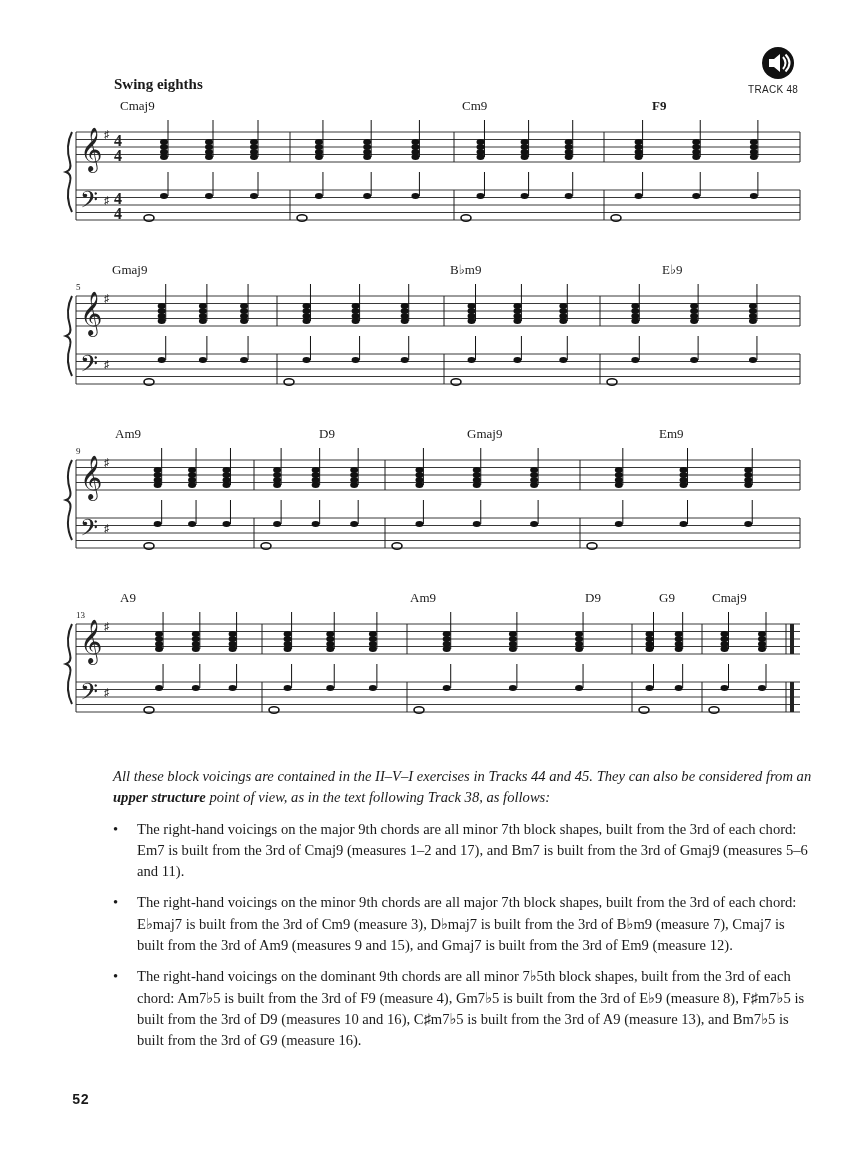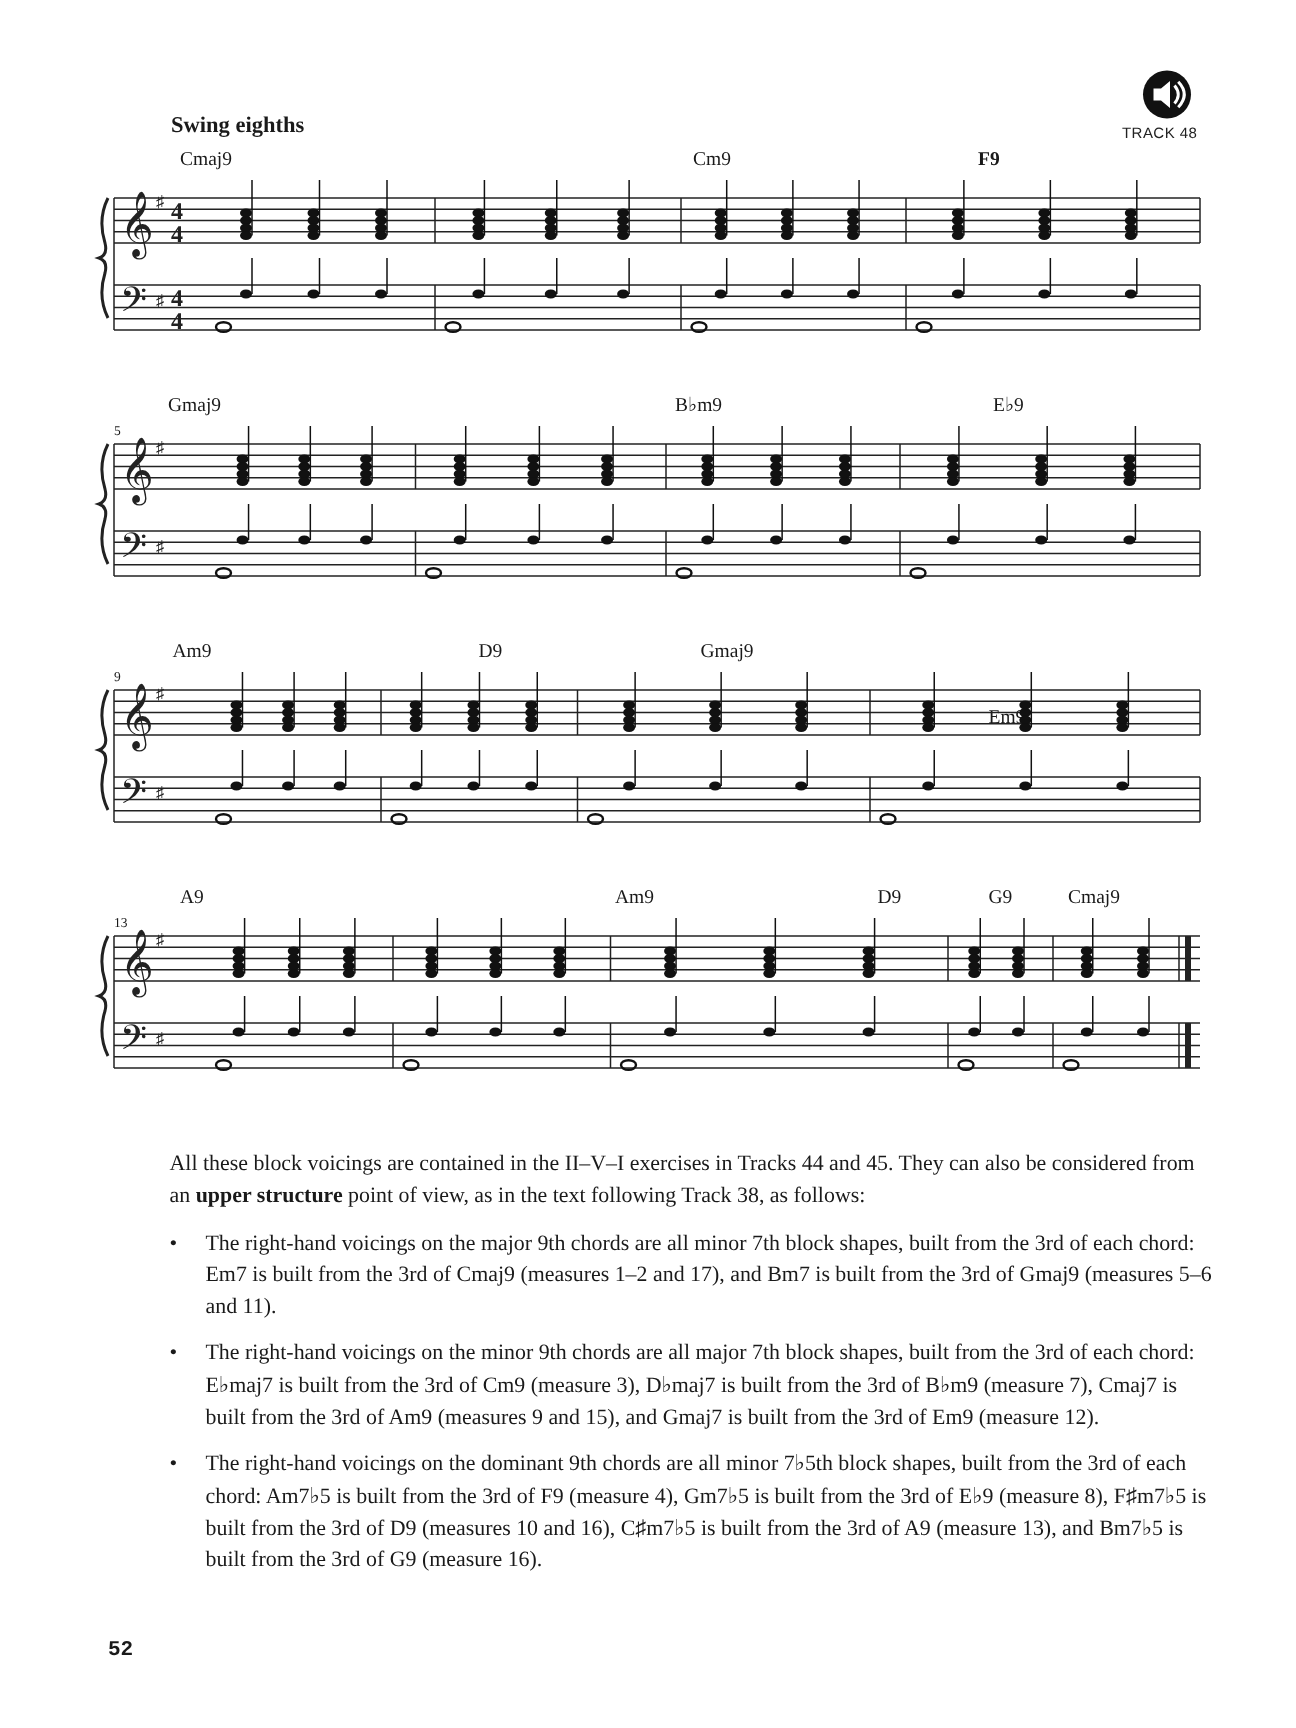--- a/index.html
+++ b/index.html
@@ -7,21 +7,21 @@
          font-family: "Liberation Serif", "DejaVu Serif", serif; color: #1a1a1a; }
   .track { position: absolute; left: 748px; top: 46px; width: 60px; text-align: left; }
   .track-icon { width: 34px; height: 34px; margin: 0 auto; }
   .track-label { font-family: "Liberation Sans", sans-serif; font-size: 10px; letter-spacing: 0.3px; margin-top: 4px; color: #222; }
   .tempo { position: absolute; left: 114px; top: 76px; font-weight: bold; font-size: 15px; }
   .system { position: absolute; left: 62px; width: 744px; height: 160px; }
   .chord { position: absolute; font-size: 13px; top: 0; white-space: nowrap; }
   .mnum { position: absolute; font-size: 9px; left: 14px; top: 20px; }
   svg.score { position: absolute; left: 0; top: 0; }
   .prose { position: absolute; left: 113px; top: 766px; width: 700px; font-size: 14.6px; line-height: 21.3px; }
-  .prose p { margin: 0 0 10px 0; }
+  .prose p { margin: 0 0 10px 0; font-style: italic; }
   .bullets { list-style: none; margin: 0; padding: 0; }
   .bullets li { position: relative; padding-left: 24px; margin-bottom: 10px; }
   .bullets li .dot { position: absolute; left: 0; top: 0; }
   .pagenum { position: absolute; left: 72px; top: 1092px; font-family: Liberation Mono, monospace; font-weight: bold; font-size: 14px; }
 </style>
 </head>
 <body>
 
 <div class="track">
   <div class="track-icon">
@@ -280,21 +280,21 @@
       <line x1="694.9411764705883" x2="694.9411764705883" y1="76" y2="52" stroke="#111" stroke-width="1"></line>
       <ellipse cx="550" cy="98" rx="5" ry="3.2" fill="none" stroke="#111" stroke-width="1.6"></ellipse>
     </svg>
 </div>
 
 <div class="system" style="top:426px;">
   <span class="mnum">9</span>
   <span class="chord" style="left:53px;">Am9</span>
   <span class="chord" style="left:257px;">D9</span>
   <span class="chord" style="left:405px;">Gmaj9</span>
-  <span class="chord" style="left:597px;margin-top:44px;">Em9</span>
+  <span class="chord" style="left:597px;">Em9</span>
   <svg class="score" width="744" height="160" style="top:22px">
       <line x1="14" x2="738" y1="12" y2="12" stroke="#222" stroke-width="0.9"></line>
       <line x1="14" x2="738" y1="19.5" y2="19.5" stroke="#222" stroke-width="0.9"></line>
       <line x1="14" x2="738" y1="27" y2="27" stroke="#222" stroke-width="0.9"></line>
       <line x1="14" x2="738" y1="34.5" y2="34.5" stroke="#222" stroke-width="0.9"></line>
       <line x1="14" x2="738" y1="42" y2="42" stroke="#222" stroke-width="0.9"></line>
       <line x1="14" x2="738" y1="70" y2="70" stroke="#222" stroke-width="0.9"></line>
       <line x1="14" x2="738" y1="77.5" y2="77.5" stroke="#222" stroke-width="0.9"></line>
       <line x1="14" x2="738" y1="85" y2="85" stroke="#222" stroke-width="0.9"></line>
       <line x1="14" x2="738" y1="92.5" y2="92.5" stroke="#222" stroke-width="0.9"></line>

